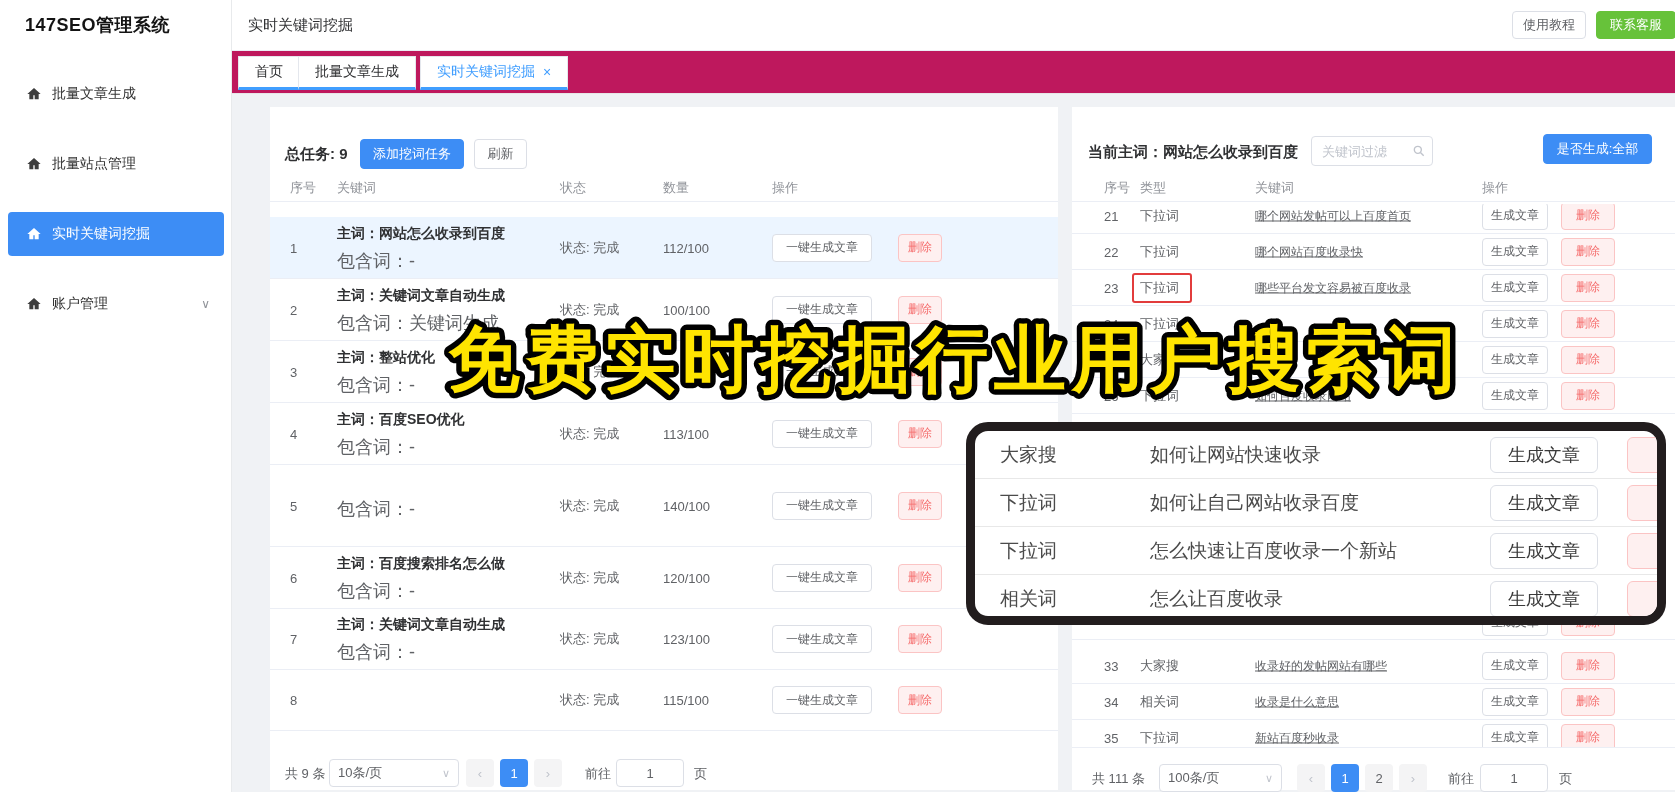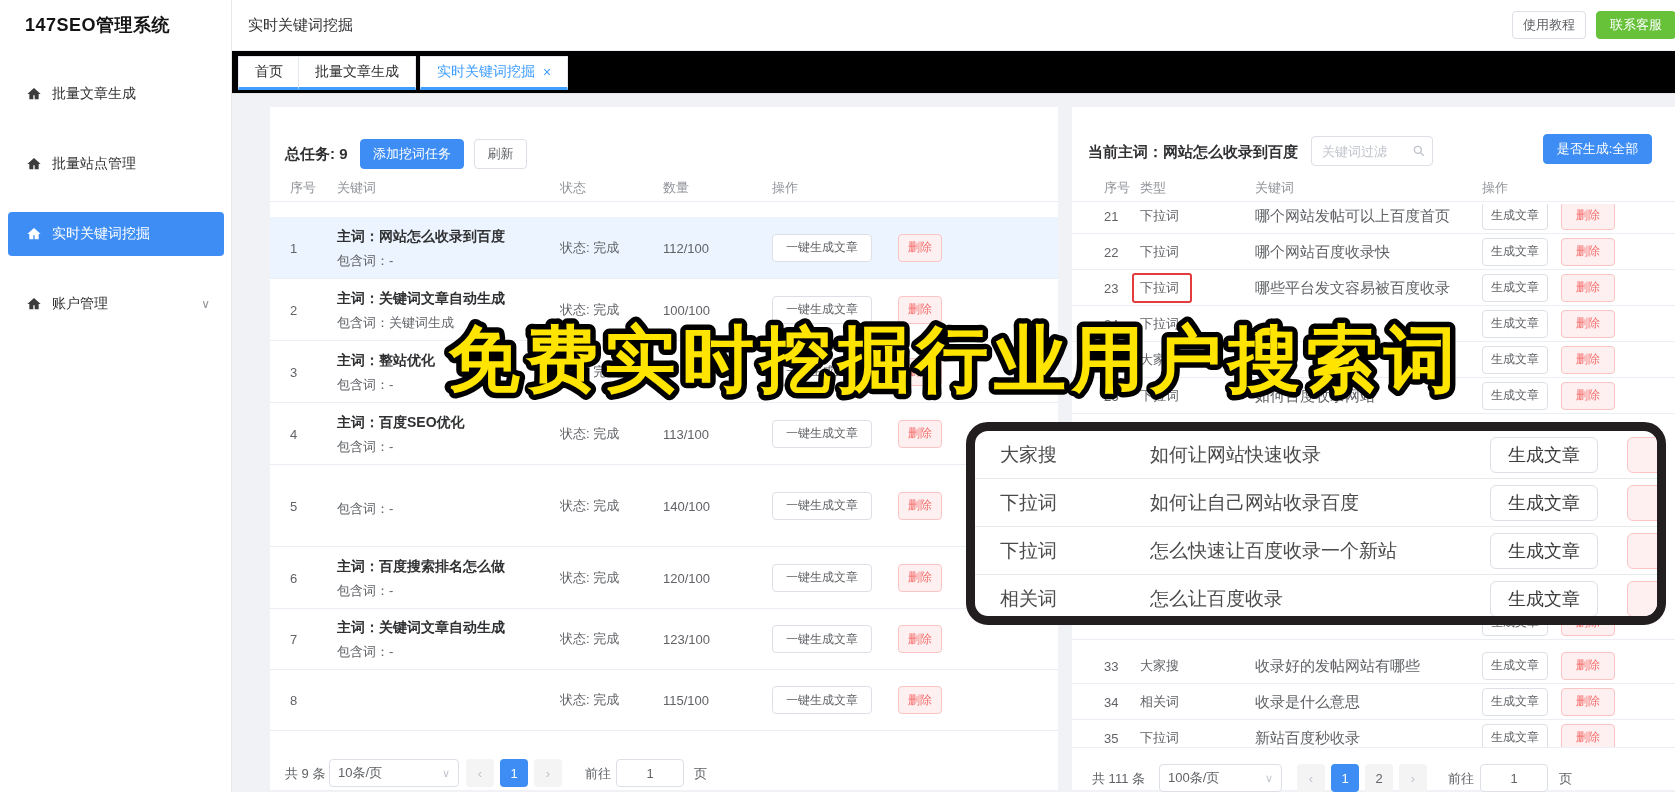--- a/index.html
+++ b/index.html
@@ -18,49 +18,49 @@
 
   
   #topbar { left:232px; top:0; width:1443px; height:51px; background:#fff; border-bottom:1px solid #ebeef5; z-index:4; }
   .page-title { position:absolute; left:16px; top:16px; font-size:15px; color:#303133; }
   .btn { display:inline-flex; align-items:center; justify-content:center; border-radius:4px; font-size:13px; cursor:pointer; border:1px solid #dcdfe6; background:#fff; color:#606266; }
   .btn-primary { background:#3d8df5; border-color:#3d8df5; color:#fff; }
   .btn-success { background:#67c23a; border-color:#67c23a; color:#fff; }
   .btn-danger { background:#fef0f0; border-color:#fbc4c4; color:#f56c6c; }
 
   
-  #tabbar { left:232px; top:51px; width:1443px; height:43px; background:#000000; border-bottom:1px solid #e6e6e6; z-index:4; }
+  #tabbar { left:232px; top:51px; width:1443px; height:43px; background:#be185d; border-bottom:1px solid #e6e6e6; z-index:4; }
   .tab { position:absolute; top:5px; height:34px; padding:0 16px; display:flex; align-items:center; font-size:14px; color:#303133; background:#fff; border:1px solid #e4e7ed; border-bottom:3px solid #409eff; cursor:pointer; }
   .tab.active { color:#409eff; }
   .tab .x { margin-left:8px; font-size:14px; color:#409eff; }
 
   
   .card { position:absolute; top:107px; height:683px; background:#fff; }
   #left-card  { left:270px; width:788px; }
   #right-card { left:1072px; width:603px; }
 
   .bold15 { font-size:15px; font-weight:bold; color:#303133; }
   .thead { position:absolute; left:0; right:0; top:69px; height:26px; border-bottom:1px solid #ebeef5; font-size:13px; color:#909399; }
   .thead span { position:absolute; top:3px; }
 
   .trow { position:absolute; left:0; right:0; border-bottom:1px solid #ebeef5; }
   .trow.hl { background:#ecf5ff; }
   .c-no { position:absolute; left:20px; top:50%; transform:translateY(-50%); font-size:13px; color:#606266; }
   .c-main { position:absolute; left:67px; top:50%; transform:translateY(-50%); }
   .t1 { font-size:14px; font-weight:bold; color:#303133; max-width:192px; line-height:20px; }
-  .t2 { font-size:13px; color:#606266; margin-top:6px; }
+  .t2 { font-size:18px; color:#606266; margin-top:6px; }
   .c-status { position:absolute; left:290px; top:50%; transform:translateY(-50%); font-size:13px; color:#606266; }
   .c-qty { position:absolute; left:393px; top:50%; transform:translateY(-50%); font-size:13px; color:#606266; }
   .c-gen { position:absolute; left:502px; top:50%; transform:translateY(-50%); width:100px; height:28px; font-size:12px; }
   .c-del { position:absolute; left:628px; top:50%; transform:translateY(-50%); width:44px; height:28px; font-size:12px; }
 
   
   .k-no { position:absolute; left:32px; top:50%; transform:translateY(-50%); font-size:13px; color:#606266; }
   .k-type { position:absolute; left:68px; top:50%; transform:translateY(-50%); font-size:13px; color:#606266; }
-  .k-kw { position:absolute; left:183px; top:50%; transform:translateY(-50%); font-size:15px; color:#606266; white-space:nowrap; }
+  .k-kw { position:absolute; left:183px; top:50%; transform:translateY(-50%); font-size:12px; color:#606266; white-space:nowrap;text-decoration:underline; }
   .k-gen { position:absolute; left:410px; top:50%; transform:translateY(-50%); width:66px; height:28px; font-size:12px; }
   .k-del { position:absolute; left:489px; top:50%; transform:translateY(-50%); width:54px; height:28px; font-size:12px; }
   .krow { position:absolute; left:0; right:0; height:36px; border-bottom:1px solid #ebeef5; }
   #k-rows { position:absolute; left:0; right:0; top:97px; height:544px; overflow:hidden; border-bottom:1px solid #ebeef5; }
   .flagbox { position:absolute; left:60px; top:3px; width:60px; height:30px; border:2px solid #e23c3c; border-radius:3px; }
 
   
   .pag { position:absolute; left:0; right:0; height:32px; font-size:13px; color:#606266; }
   .pag .lbl { position:absolute; top:8px; }
   .psel { position:absolute; top:2px; height:28px; border:1px solid #dcdfe6; border-radius:4px; background:#fff; display:flex; align-items:center; padding:0 8px; justify-content:space-between; color:#606266; cursor:pointer; }

